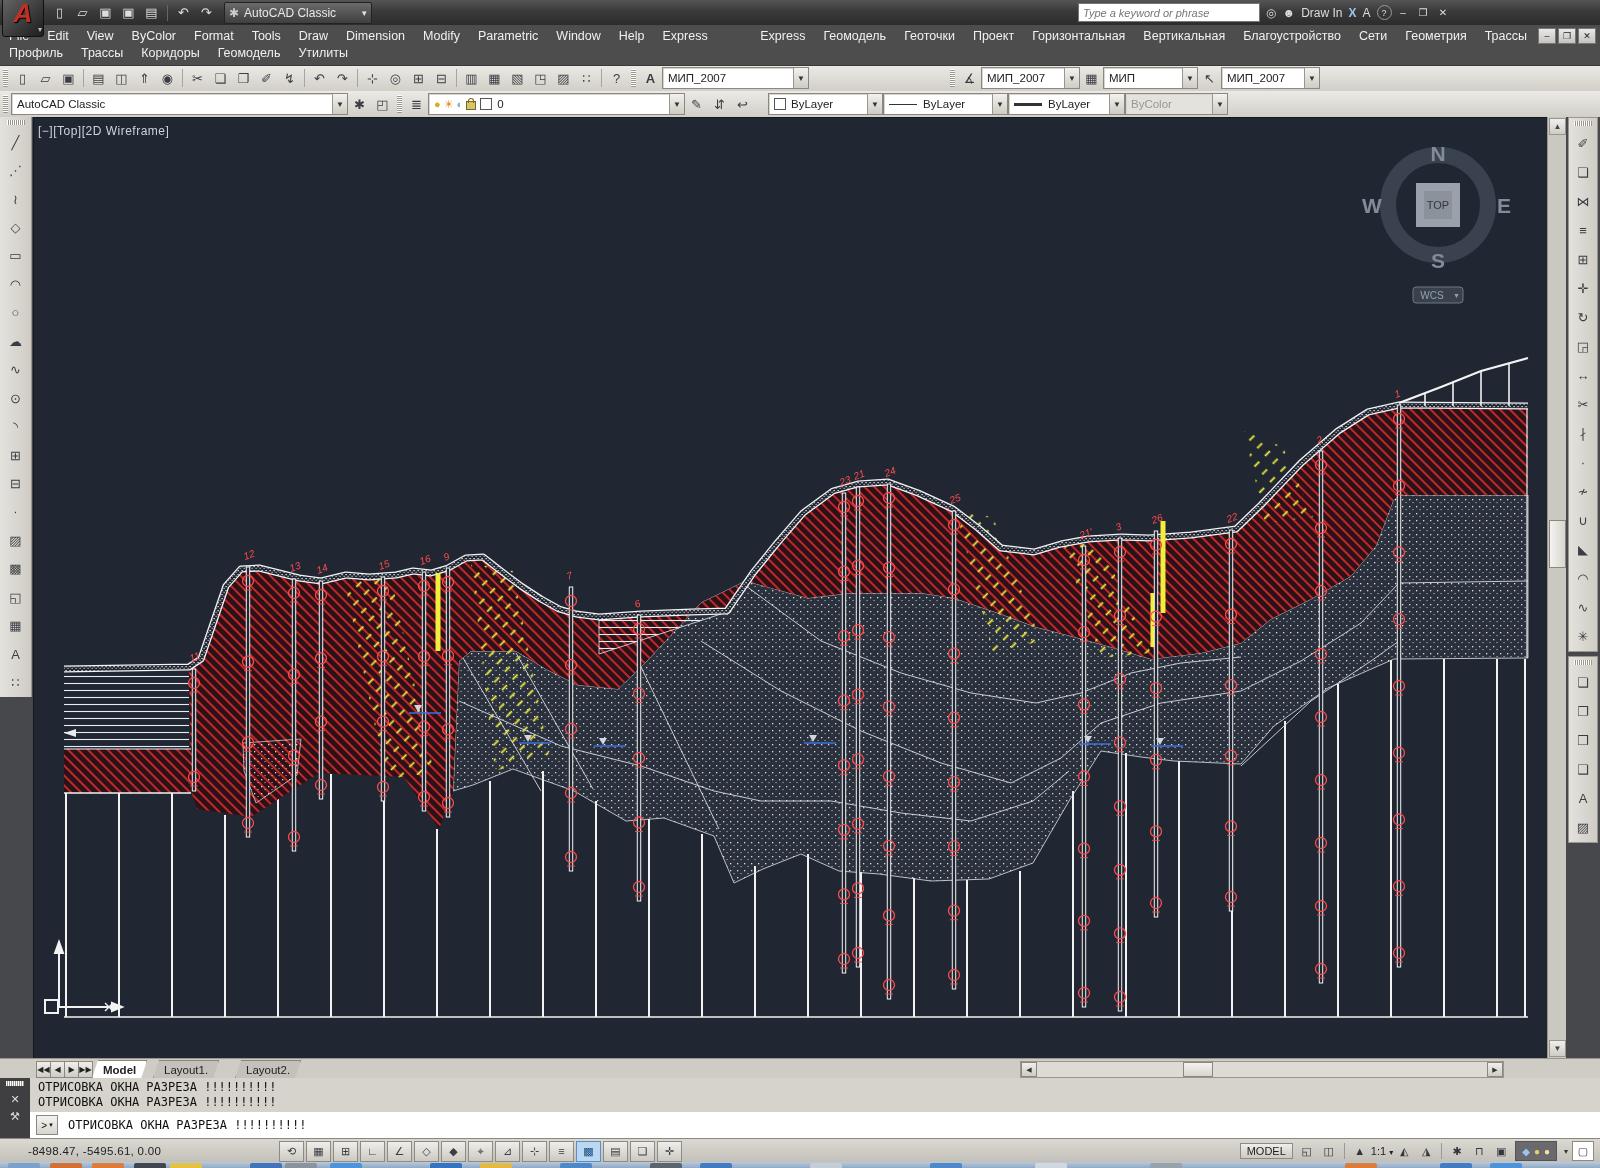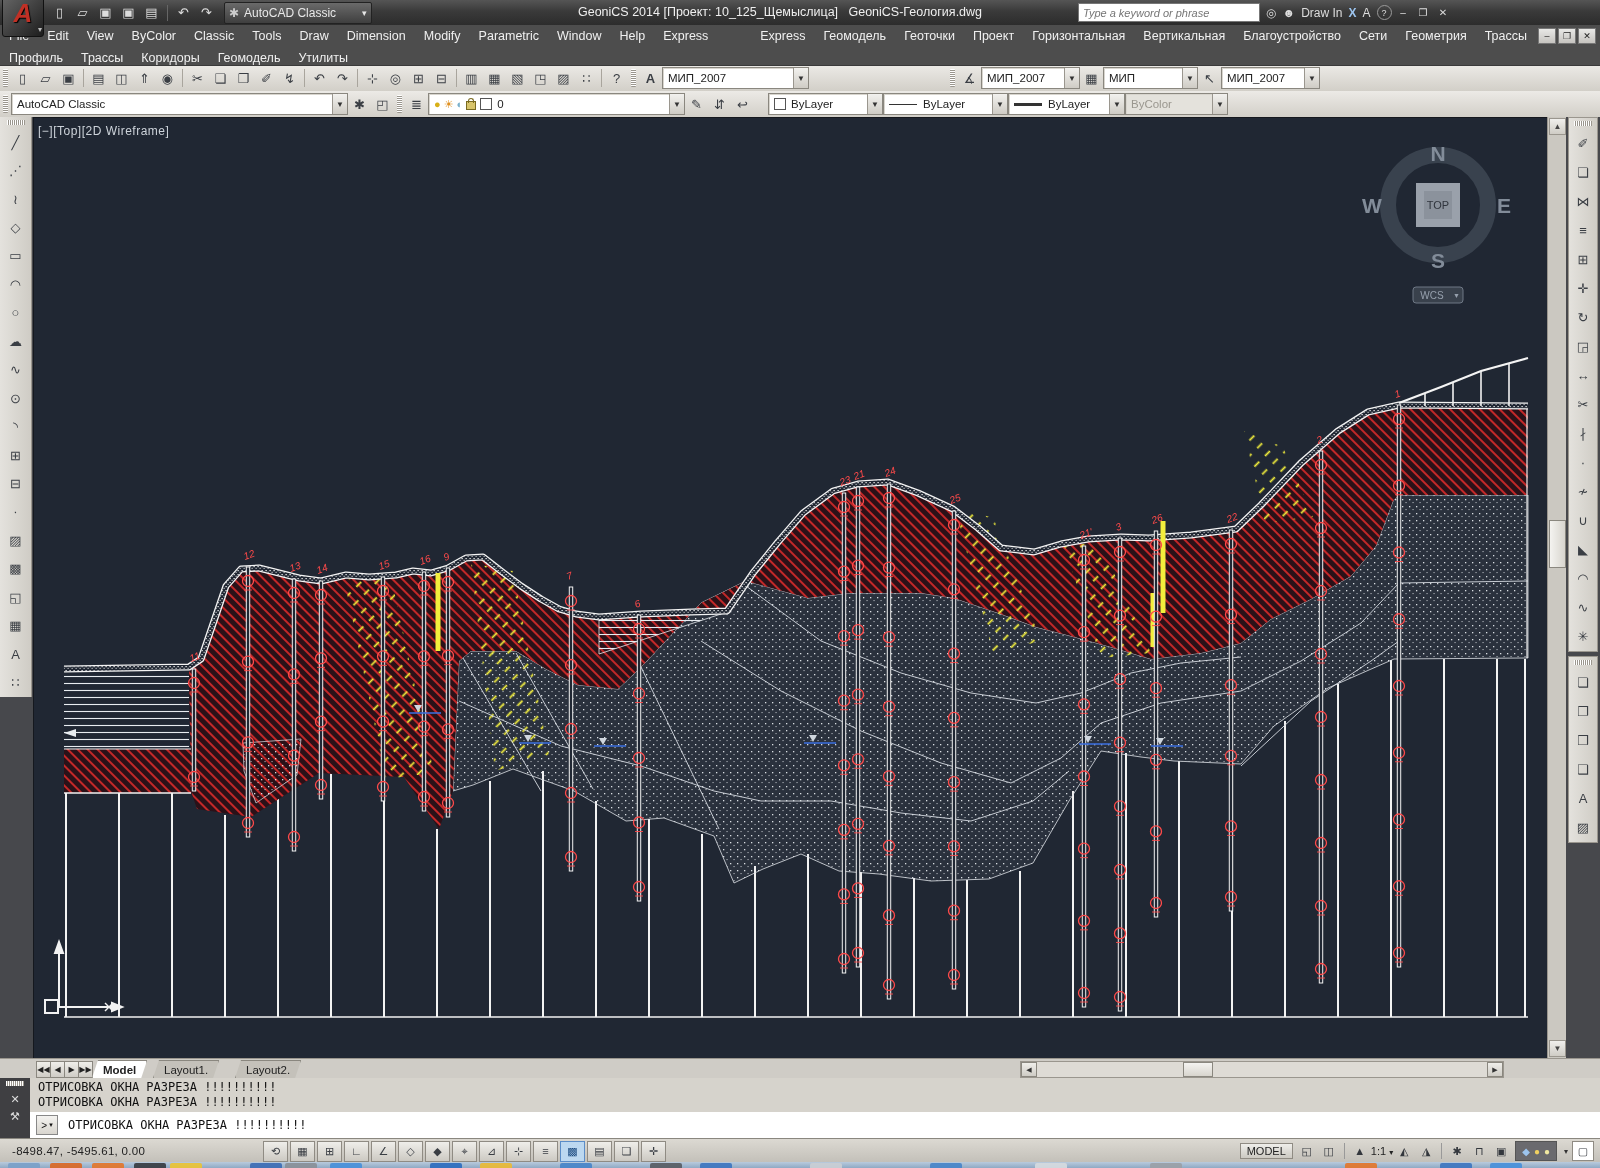--- a/index.html
+++ b/index.html
@@ -16,21 +16,21 @@
   #qat-workspace{display:flex;align-items:center;height:20px;background:linear-gradient(#6a6a6a,#3f3f3f);border:1px solid #222;border-radius:2px;color:#e8e8e8;padding:0 4px;margin-left:6px;font-size:12px}
   #qat-workspace .gear{color:#ccc;margin-right:5px;font-size:12px}
   #qat-workspace .dd{margin-left:26px;font-size:9px}
   #title-text{position:absolute;left:500px;width:560px;top:5px;text-align:center;color:#efefef;font-size:12.5px;white-space:nowrap}
   #infocenter{position:absolute;left:1078px;top:3px;display:flex;align-items:center;color:#ddd}
   #ic-search{width:172px;height:17px;background:#fff;border:1px solid #777;font-style:italic;color:#888;font-size:11px;padding:0 4px;font-family:"Liberation Sans",sans-serif}
   .ic-btn{margin-left:6px;font-size:12px;color:#ddd}
   .winbtn{width:17px;height:15px;display:flex;align-items:center;justify-content:center;color:#ddd;font-size:10px;margin-left:3px}
   
   #menubar1{left:0;top:25px;width:1600px;height:21px;background:#4d4d4d;display:flex;align-items:center;color:#f0f0f0;z-index:5}
-  #menubar2{left:0;top:46px;width:1600px;height:19px;background:#4d4d4d;border-bottom:1px solid #3a3a3a;display:flex;align-items:flex-end;color:#f0f0f0;z-index:5}
+  #menubar2{left:0;top:46px;width:1600px;height:19px;background:#4d4d4d;border-bottom:1px solid #3a3a3a;display:flex;align-items:flex-start;color:#f0f0f0;z-index:5}
   .mi{padding:0 9px;white-space:nowrap;font-size:12.5px}
   .menugap{width:282px}
   .docbtns{margin-left:auto;display:flex;margin-right:4px}
   .docbtn{width:16px;height:14px;border:1px solid #777;background:linear-gradient(#e8e8e6,#c6c4c0);color:#222;font-size:9px;display:flex;align-items:center;justify-content:center;margin-left:2px}
   
   .tbrow{left:0;width:1600px;height:26px;background:linear-gradient(#eceae6,#d2cfc8);border-bottom:1px solid #a8a49c;display:flex;align-items:center}
   #tbrow1{top:65px}
   #tbrow2{top:91px}
   .grip{width:5px;height:18px;margin:0 3px;background:repeating-linear-gradient(180deg,#fff 0 1px,#9a968e 1px 2px);border-radius:1px}
   .tb-ic{width:20px;height:20px;display:flex;align-items:center;justify-content:center;font-size:13px;color:#3a3e44;border:1px solid transparent;margin:0 0.5px}
@@ -65,21 +65,21 @@
   #hscroll-track{position:absolute;left:1020px;top:2px;width:482px;height:15px;background:#dedbd5;border:1px solid #9a968e}
   #hthumb{position:absolute;left:162px;top:0px;width:28px;height:13px;background:linear-gradient(#f4f3f0,#d8d5ce);border:1px solid #8a877f}
   .hbtn{position:absolute;top:0;width:14px;height:13px;background:linear-gradient(#efeeea,#cfccc5);border:1px solid #8a877f;color:#333;font-size:7px;display:flex;align-items:center;justify-content:center}
   
   #cmdgutter{left:0;top:1078px;width:30px;height:60px;background:#3f3f42;display:flex;flex-direction:column;align-items:center;color:#ddd}
   #cmdhist{left:30px;top:1078px;width:1570px;height:34px;background:#d6d3cc;border-bottom:1px solid #aaa;font-family:"DejaVu Sans Mono",monospace;font-size:12px;color:#111;padding:2px 0 0 8px;line-height:15px;white-space:pre}
   #cmdline{left:30px;top:1112px;width:1570px;height:26px;background:#fff;display:flex;align-items:center;font-family:"DejaVu Sans Mono",monospace;font-size:12px;color:#111}
   #cmdbtn{width:20px;height:18px;border:1px solid #888;background:linear-gradient(#f4f3f0,#d8d5ce);margin:0 2px 0 6px;font-size:10px;display:flex;align-items:center;justify-content:center;font-family:"Liberation Sans",sans-serif}
   
   #statusbar{left:0;top:1138px;width:1600px;height:24px;background:linear-gradient(#dcd9d2,#c2bfb8);border-top:1px solid #8a877f;display:flex;align-items:center}
-  #coords{width:250px;padding-left:12px;font-size:11.5px;color:#222;letter-spacing:0.3px}
+  #coords{width:250px;padding-left:28px;font-size:11.5px;color:#222;letter-spacing:0.3px}
   .tg{width:23px;height:19px;margin:0 1px;background:linear-gradient(#efeeea,#ccc9c2);border:1px solid #8f8b83;display:flex;align-items:center;justify-content:center;font-size:11px;color:#3a3e44}
   .tg.active{background:#bcd8f0;border-color:#5b8dc8;color:#1a4a80}
   .st-right{margin-left:auto;display:flex;align-items:center;margin-right:6px}
   .st-ic{width:20px;height:18px;display:flex;align-items:center;justify-content:center;font-size:11px;color:#33373d;border:1px solid transparent}
   #model-btn{font-size:11px;color:#222;padding:1px 6px;border:1px solid #8f8b83;background:linear-gradient(#efeeea,#ccc9c2);margin-right:3px}
   #tray{background:#6a6a6e;border:1px solid #555;display:flex;align-items:center;height:18px;padding:0 4px;margin:0 3px}
   
   #taskbar{left:0;top:1162px;width:1600px;height:6px;background:linear-gradient(#b9cadd,#8fa9c4)}
   .tb-blob{position:absolute;top:1px;width:32px;height:5px;border-radius:2px 2px 0 0;opacity:0.95}
 </style>
@@ -99,43 +99,40 @@
       <span class="qat-ic">▤</span>
       <span class="qat-sep"></span>
       <span class="qat-ic">↶</span>
       <span class="qat-ic">↷</span>
     </span>
   <span id="qat-workspace">
     <span class="gear">✱</span>
     <span>AutoCAD Classic</span>
     <span class="dd">▾</span>
   </span>
-  <span id="title-text">
-    <span>GeoniCS 2014 [Проект: 10_125_Щемыслица]</span>&nbsp;&nbsp;&nbsp;<span>GeoniCS-Геология.dwg</span>
-  </span>
   <span id="infocenter">
     <input id="ic-search" placeholder="Type a keyword or phrase" style="">
     <span class="ic-btn">◎</span>
     <span class="ic-btn">☻</span>
     <span class="ic-btn">Draw In</span>
     <span class="ic-btn" style="color:#9cc4ee;font-weight:bold">X</span>
     <span class="ic-btn">A</span>
     <span class="ic-btn" style="border:1px solid #999;border-radius:50%;width:13px;height:13px;display:inline-flex;align-items:center;justify-content:center;font-size:9px">?</span>
     <span class="winbtn">–</span>
     <span class="winbtn">❐</span>
     <span class="winbtn">✕</span>
   </span>
 </div>
 
 <div class="abs" id="menubar1">
     <span class="mi">File</span>
     <span class="mi">Edit</span>
     <span class="mi">View</span>
     <span class="mi">ByColor</span>
-    <span class="mi">Classic</span>
+    <span class="mi">Format</span>
     <span class="mi">Tools</span>
     <span class="mi">Draw</span>
     <span class="mi">Dimension</span>
     <span class="mi">Modify</span>
     <span class="mi">Parametric</span>
     <span class="mi">Window</span>
     <span class="mi">Help</span>
     <span class="mi">Express</span>
     <span class="menugap"></span>
     <span class="mi">Express</span>

